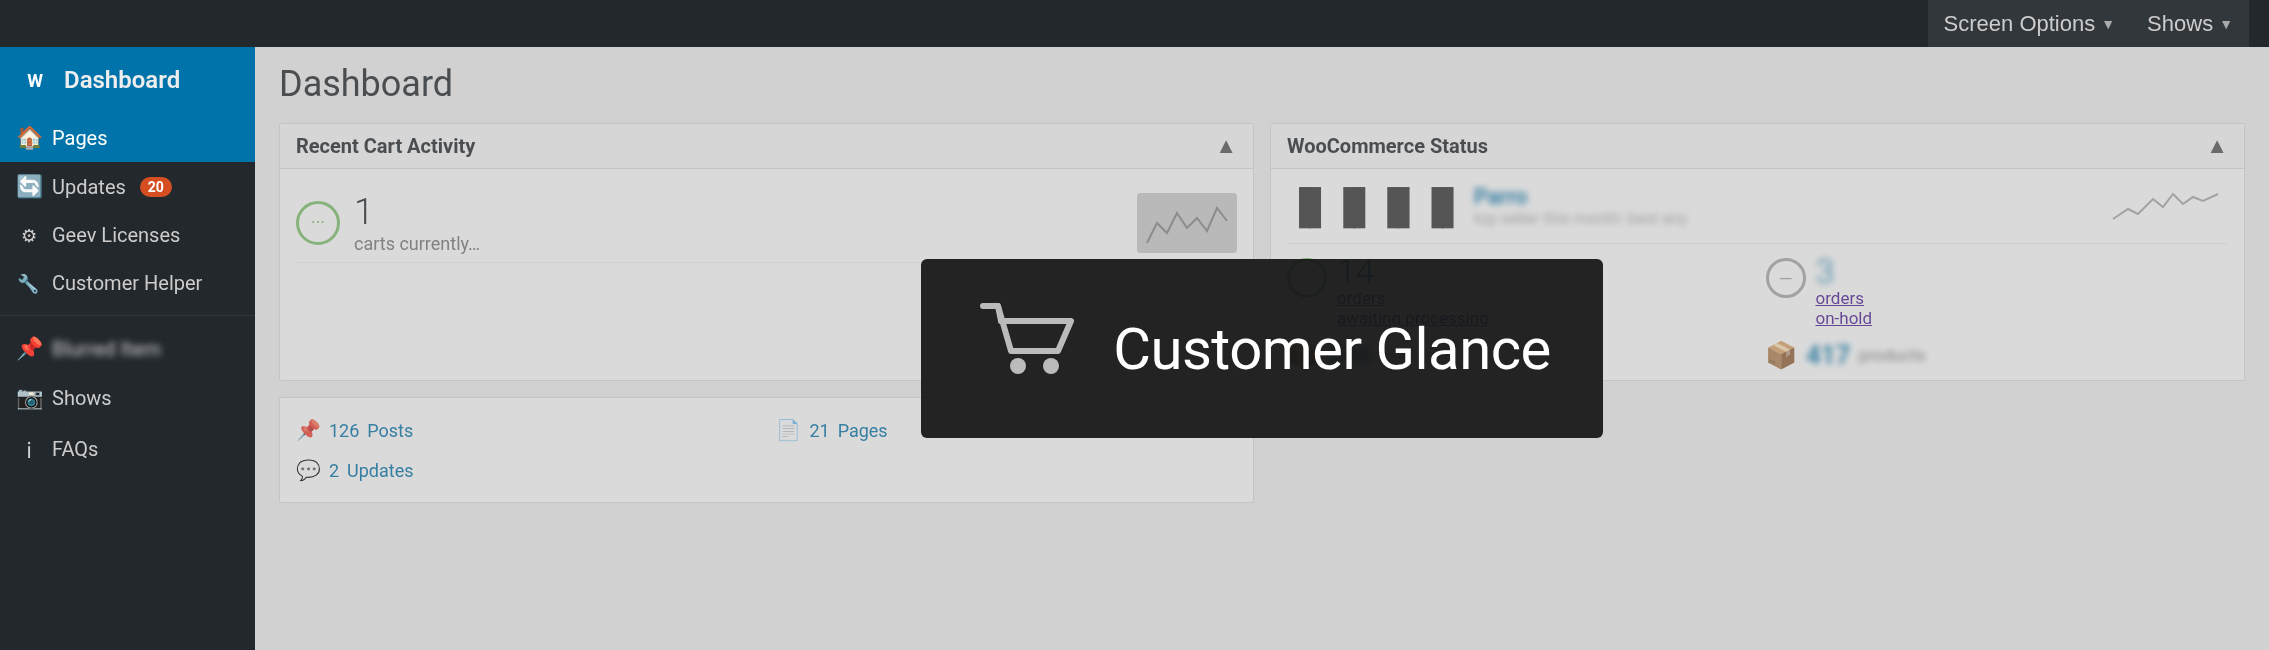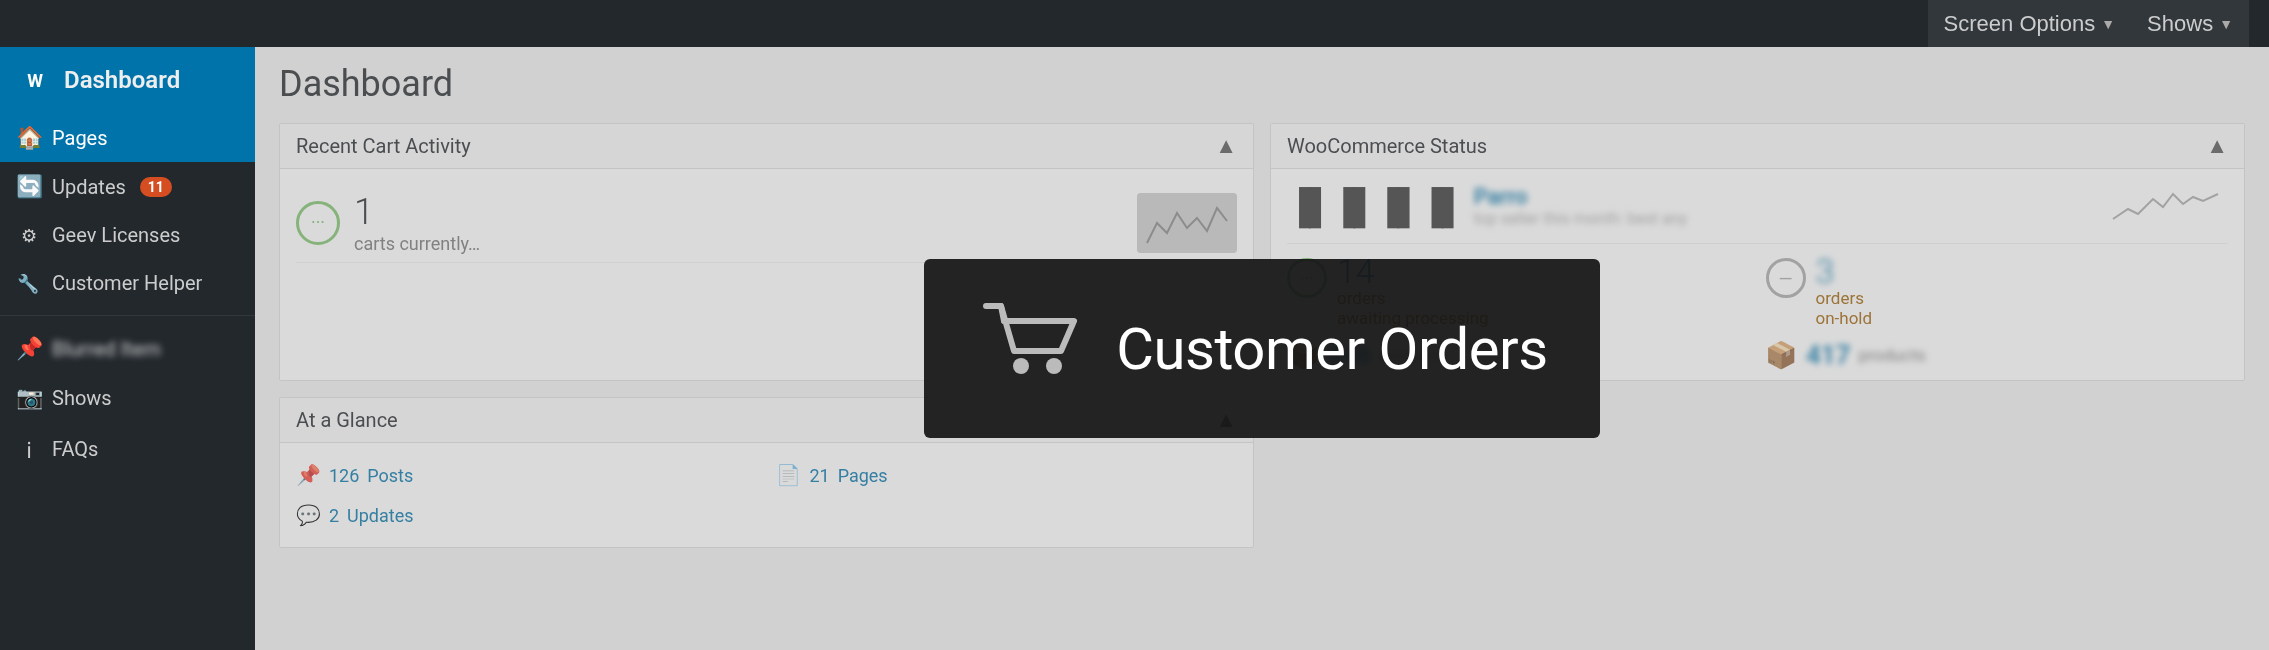--- a/index.html
+++ b/index.html
@@ -151,21 +151,21 @@
       background: #f9f9f9;
       border-bottom: 1px solid #ddd;
       padding: 10px 16px;
       display: flex;
       align-items: center;
       justify-content: space-between;
       cursor: pointer;
     }
     .widget-title {
       font-size: 20px;
-      font-weight: 400;
+      font-weight: 700;
       color: #23282d;
     }
     .widget-toggle {
       font-size: 22px;
       color: #555;
       cursor: pointer;
       background: none;
       border: none;
       line-height: 1;
     }
@@ -278,21 +278,22 @@
       color: #aaa;
     }
     .woo-stat-num {
       font-size: 34px;
       font-weight: 300;
       color: #0073aa;
       line-height: 1;
     }
     .woo-stat-label {
       font-size: 17px;
-      color: #a16207;
+      color: #4c1d95;
+      text-decoration: underline;
     }
     .woo-products-row {
       display: grid;
       grid-template-columns: 1fr 1fr;
       gap: 16px;
       margin-top: 12px;
     }
     .woo-prod-stat {
       display: flex;
       align-items: center;
@@ -374,21 +375,21 @@
     </div>
 
     <div class="sidebar-item active">
       <span class="icon">🏠</span>
       <span>Pages</span>
     </div>
 
     <div class="sidebar-item">
       <span class="icon">🔄</span>
       <span>Updates</span>
-      <span class="sidebar-badge">11</span>
+      <span class="sidebar-badge">20</span>
     </div>
 
     <div class="sidebar-item">
       <span class="icon" style="font-size:18px;">⚙</span>
       <span>Geev Licenses</span>
     </div>
 
     <div class="sidebar-item">
       <span class="icon" style="font-size:18px;">🔧</span>
       <span>Customer Helper</span>
@@ -490,24 +491,20 @@
             <div class="woo-prod-stat">
               <span class="woo-prod-icon">📦</span>
               <span class="woo-prod-num blurred">417</span>
               <span class="woo-prod-label blurred">products</span>
             </div>
           </div>
         </div>
       </div>
 
       <div class="widget">
-        <div class="widget-header">
-          <span class="widget-title">At a Glance</span>
-          <button class="widget-toggle">▲</button>
-        </div>
         <div class="widget-body">
           <div class="glance-grid">
             <div class="glance-item">
               <span class="glance-icon">📌</span>
               <span>126</span>
               <span>Posts</span>
             </div>
             <div class="glance-item">
               <span class="glance-icon">📄</span>
               <span>21</span>
@@ -527,18 +524,18 @@
     <div class="overlay-backdrop">
       <div class="overlay-box">
         <div style="font-size:90px;color:#bbb;line-height:1;">
           <svg width="110" height="100" viewBox="0 0 110 100">
             <path d="M10,15 L25,15 L38,60 L85,60 L98,30 L28,30" fill="none" stroke="#bbb" stroke-width="6" stroke-linejoin="round" stroke-linecap="round"></path>
             <path d="M28,30 L25,15" fill="none" stroke="#bbb" stroke-width="6" stroke-linecap="round"></path>
             <circle cx="45" cy="75" r="8" fill="#bbb"></circle>
             <circle cx="78" cy="75" r="8" fill="#bbb"></circle>
           </svg>
         </div>
-        <span class="overlay-text">Customer Orders</span>
+        <span class="overlay-text">Customer Glance</span>
       </div>
     </div>
 
   </main>
 </div>
 
 </body></html>

